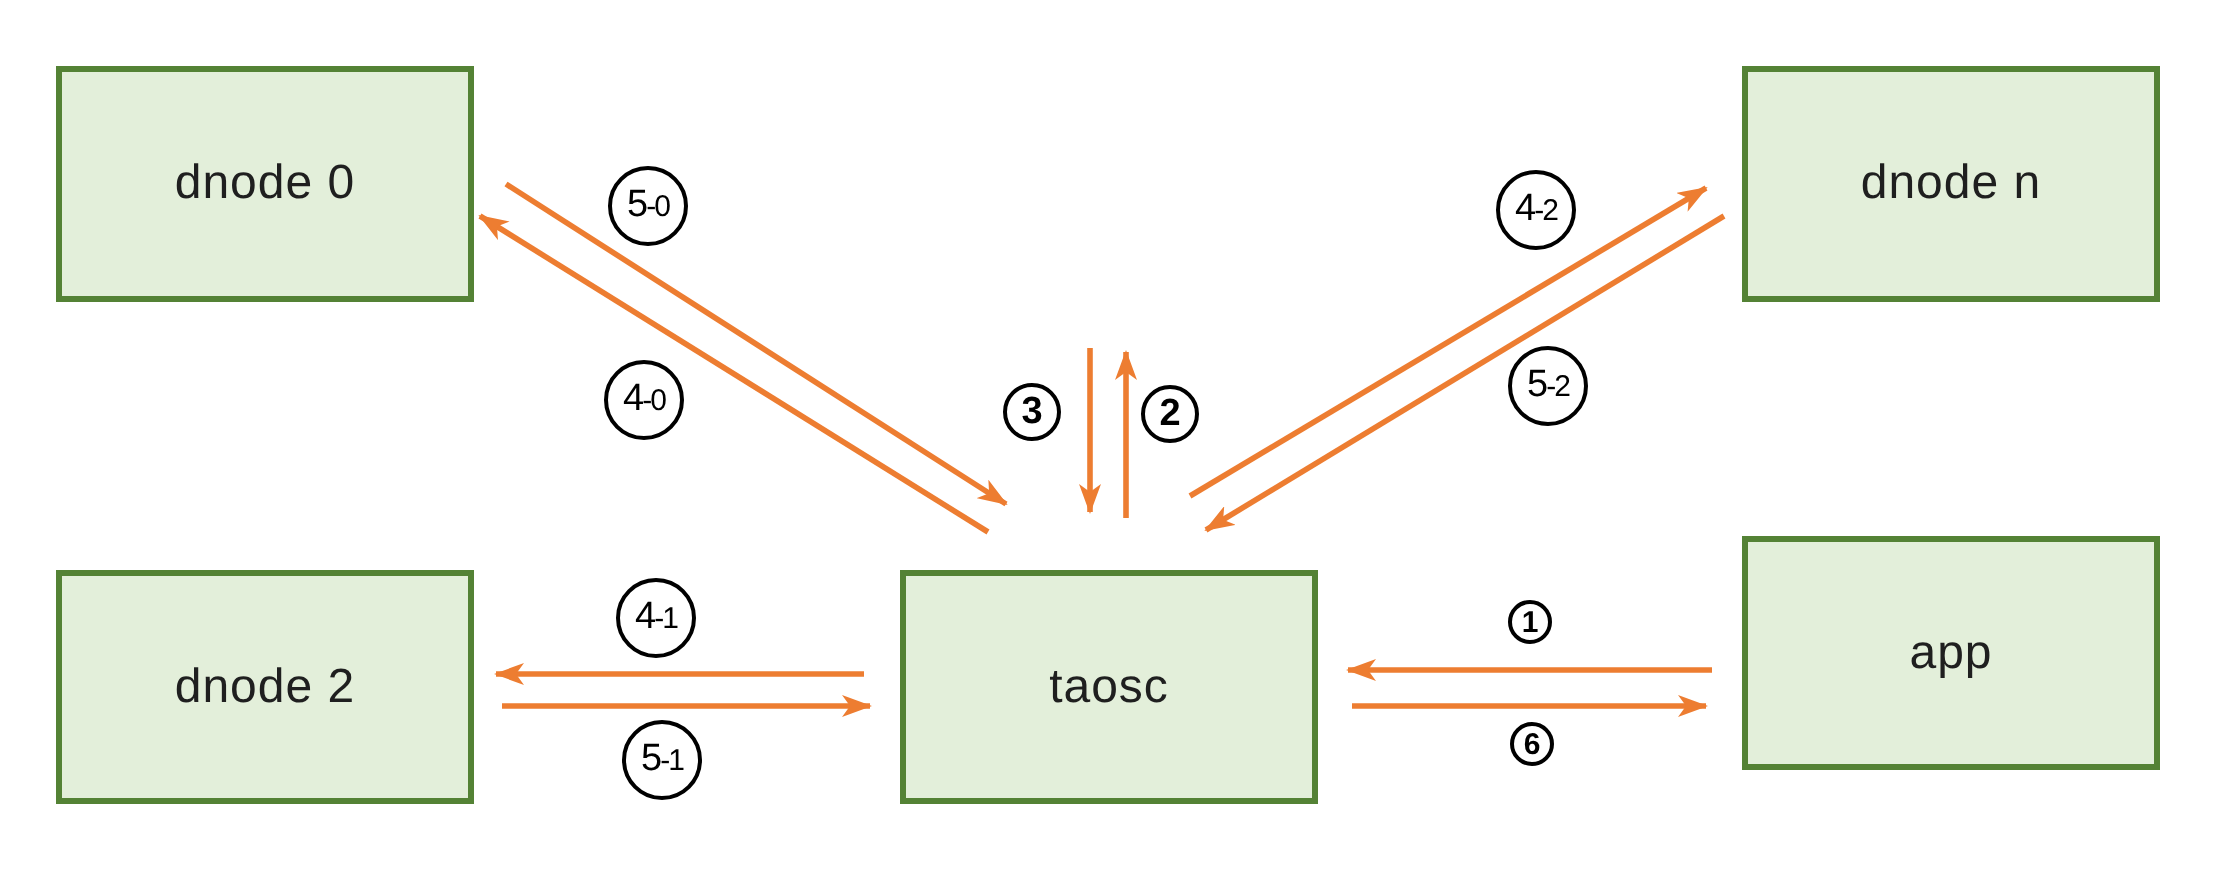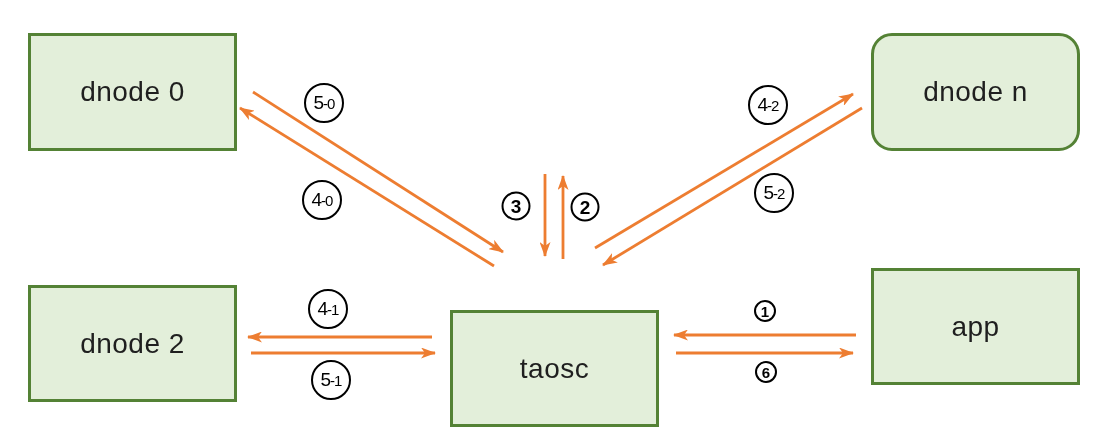--- a/index.html
+++ b/index.html
@@ -18,28 +18,28 @@
     font-family:"Liberation Sans", sans-serif;
     overflow:hidden;
   }
   #edge-layer{position:absolute;left:0;top:0;width:1114px;height:438px;}
   .node{
     position:absolute;
     box-sizing:border-box;
     background:var(--box-fill);
     border:3px solid var(--box-border);
     display:flex;align-items:center;justify-content:center;
-    font-size:28px;color:var(--text);
+    font-size:24px;color:var(--text);
     letter-spacing:0.5px;
   }
   .node-dnode0{left:28px;top:33px;width:209px;height:118px;}
   .node-mnode {left:450px;top:33px;width:209px;height:118px;}
-  .node-dnoden{left:871px;top:33px;width:209px;height:118px;border-radius:21px;}
+  .node-dnoden{left:871px;top:33px;width:209px;height:118px;}
   .node-dnode1{left:28px;top:285px;width:209px;height:117px;}
-  .node-taosc {left:450px;top:285px;width:209px;height:117px;margin-top:25px;}
+  .node-taosc {left:450px;top:285px;width:209px;height:117px;}
   .node-app   {left:871px;top:268px;width:209px;height:117px;}
 
   .edge-label{
     position:absolute;
     box-sizing:border-box;
     border-radius:50%;
     background:var(--bg);
     border:2px solid var(--label-border);
     color:#000;
     display:flex;align-items:center;justify-content:center;

